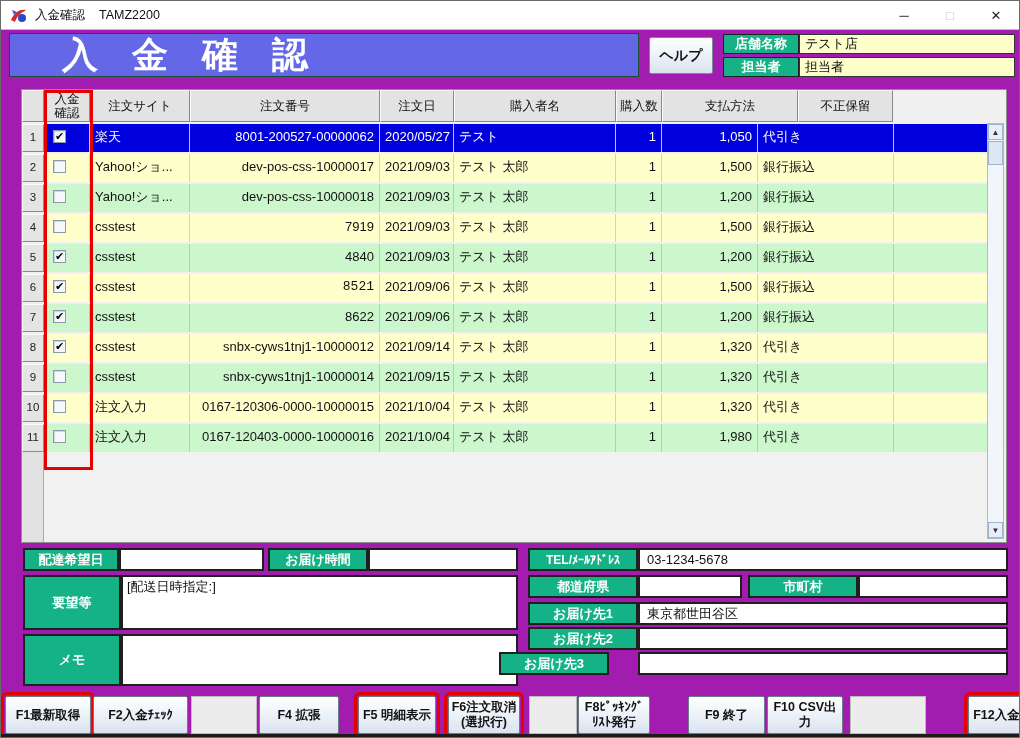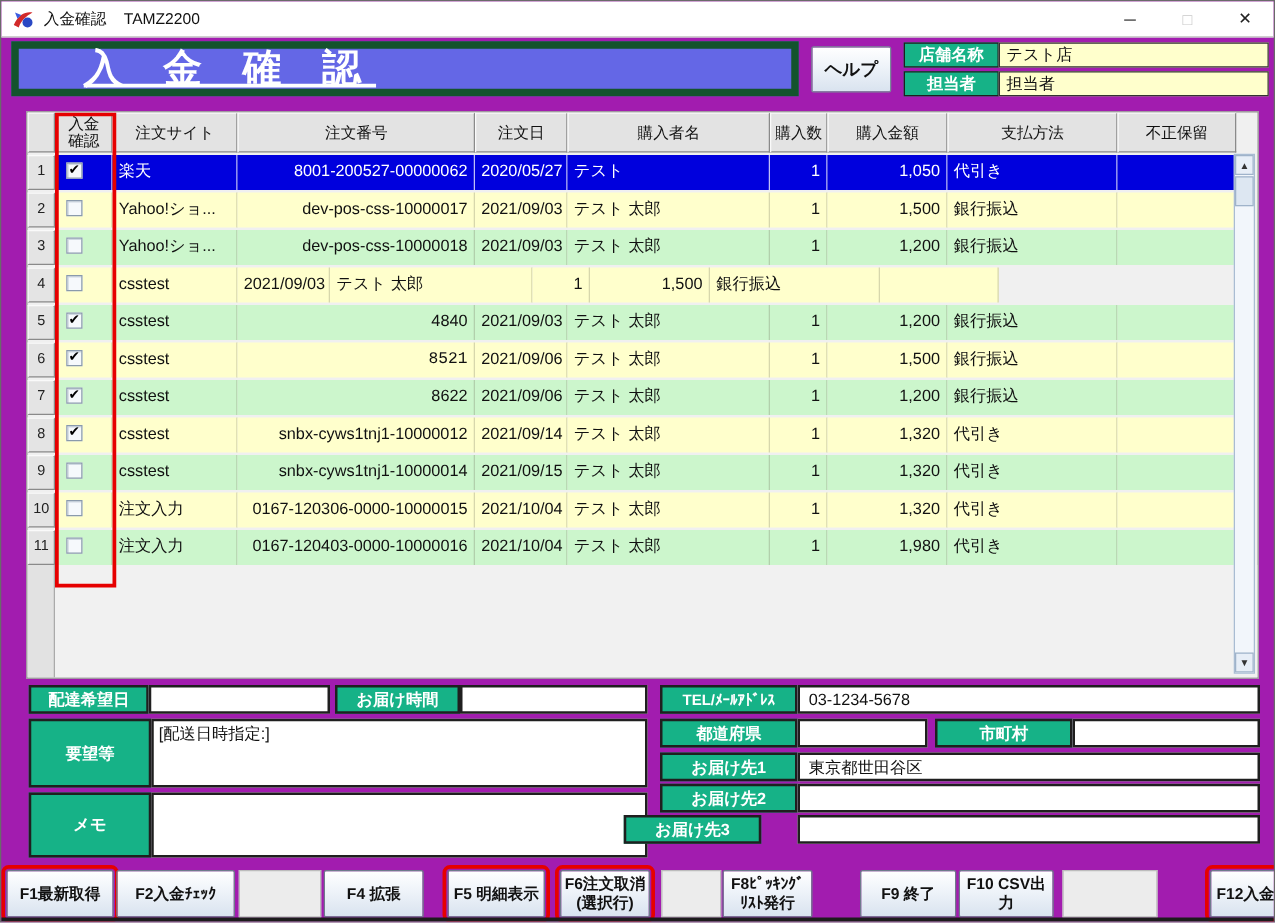--- a/index.html
+++ b/index.html
@@ -14,22 +14,22 @@
     background:#ffffff; border-bottom:1px solid #bfbfbf; display:flex; align-items:center; }
   .app-icon{ width:17px; height:17px; margin:0 8px 0 9px; flex:0 0 auto; }
   .title-text{ font-size:12.5px; color:#111; }
   .title-code{ font-size:12.5px; color:#111; margin-left:14px; }
   .win-controls{ position:absolute; right:0; top:0; height:28px; display:flex; }
   .win-btn{ width:46px; height:28px; display:flex; align-items:center; justify-content:center;
     font-size:13px; color:#222; }
   .win-btn.max{ color:#c9c9c9; }
   
   .banner{ position:absolute; left:8px; top:32px; width:630px; height:44px;
-    background:#6467E6; border:6px solid #14532d; color:#fff; font-weight:bold;
-    font-size:31px; letter-spacing:12px; display:flex; align-items:center; padding-left:52px;text-decoration:underline; }
+    background:#6467E6; border:1px solid #14532d; color:#fff; font-weight:bold;
+    font-size:36px; letter-spacing:12px; display:flex; align-items:center; padding-left:52px; }
   .help-btn{ position:absolute; left:648px; top:36px; width:64px; height:37px;
     border:1px solid #7a8a99; border-radius:2px;
     background:linear-gradient(180deg,#ffffff 0%,#eef3f9 45%,#d9e3ef 100%);
     font-size:14px; font-weight:bold; color:#111; display:flex; align-items:center; justify-content:center; }
   .glabel{ background:#16B287; border:1px solid #1f1f1f; color:#fff; font-weight:bold;
     display:flex; align-items:center; justify-content:center; font-size:13px; }
   .yfield{ background:#FFFFCC; border:1px solid #333; color:#111; font-size:13px;
     display:flex; align-items:center; padding-left:5px; }
   .store-label{ position:absolute; left:722px; top:33px; width:76px; height:20px; }
   .store-value{ position:absolute; left:798px; top:33px; width:216px; height:20px; }
@@ -116,21 +116,20 @@
   <div class="grid">
     <div class="grid-header">
       <div class="hcell" style="width:22px"></div>
       <div class="hcell" style="width:46px">入金
 確認</div>
       <div class="hcell" style="width:100px">注文サイト</div>
       <div class="hcell" style="width:190px">注文番号</div>
       <div class="hcell" style="width:74px">注文日</div>
       <div class="hcell" style="width:162px">購入者名</div>
       <div class="hcell" style="width:46px">購入数</div>
-      <div class="hcell" style="width:96px">購入金額</div>
       <div class="hcell" style="width:136px">支払方法</div>
       <div class="hcell" style="width:95px">不正保留</div>
     </div>
     <div>
         <div class="grid-row selected">
           <div class="cell num" style="width: 22px;">1</div>
           <div class="cell check" style="width: 46px;">
             <div class="checkbox checked">✔</div>
           </div>
           <div class="cell left" style="width: 100px;">楽天</div>
@@ -169,20 +168,21 @@
           <div class="cell right" style="width: 96px;">1,200</div>
           <div class="cell left" style="width: 136px;">銀行振込</div>
           <div class="cell left" style="width: 95px;"></div>
         </div>
         <div class="grid-row yellow">
           <div class="cell num" style="width: 22px;">4</div>
           <div class="cell check" style="width: 46px;">
             <div class="checkbox"></div>
           </div>
           <div class="cell left" style="width: 100px;">csstest</div>
+          <div class="cell right" style="width: 190px;">7919</div>
           <div class="cell center" style="width: 74px;">2021/09/03</div>
           <div class="cell left" style="width: 162px;">テスト 太郎</div>
           <div class="cell right" style="width: 46px;">1</div>
           <div class="cell right" style="width: 96px;">1,500</div>
           <div class="cell left" style="width: 136px;">銀行振込</div>
           <div class="cell left" style="width: 95px;"></div>
         </div>
         <div class="grid-row green">
           <div class="cell num" style="width: 22px;">5</div>
           <div class="cell check" style="width: 46px;">

